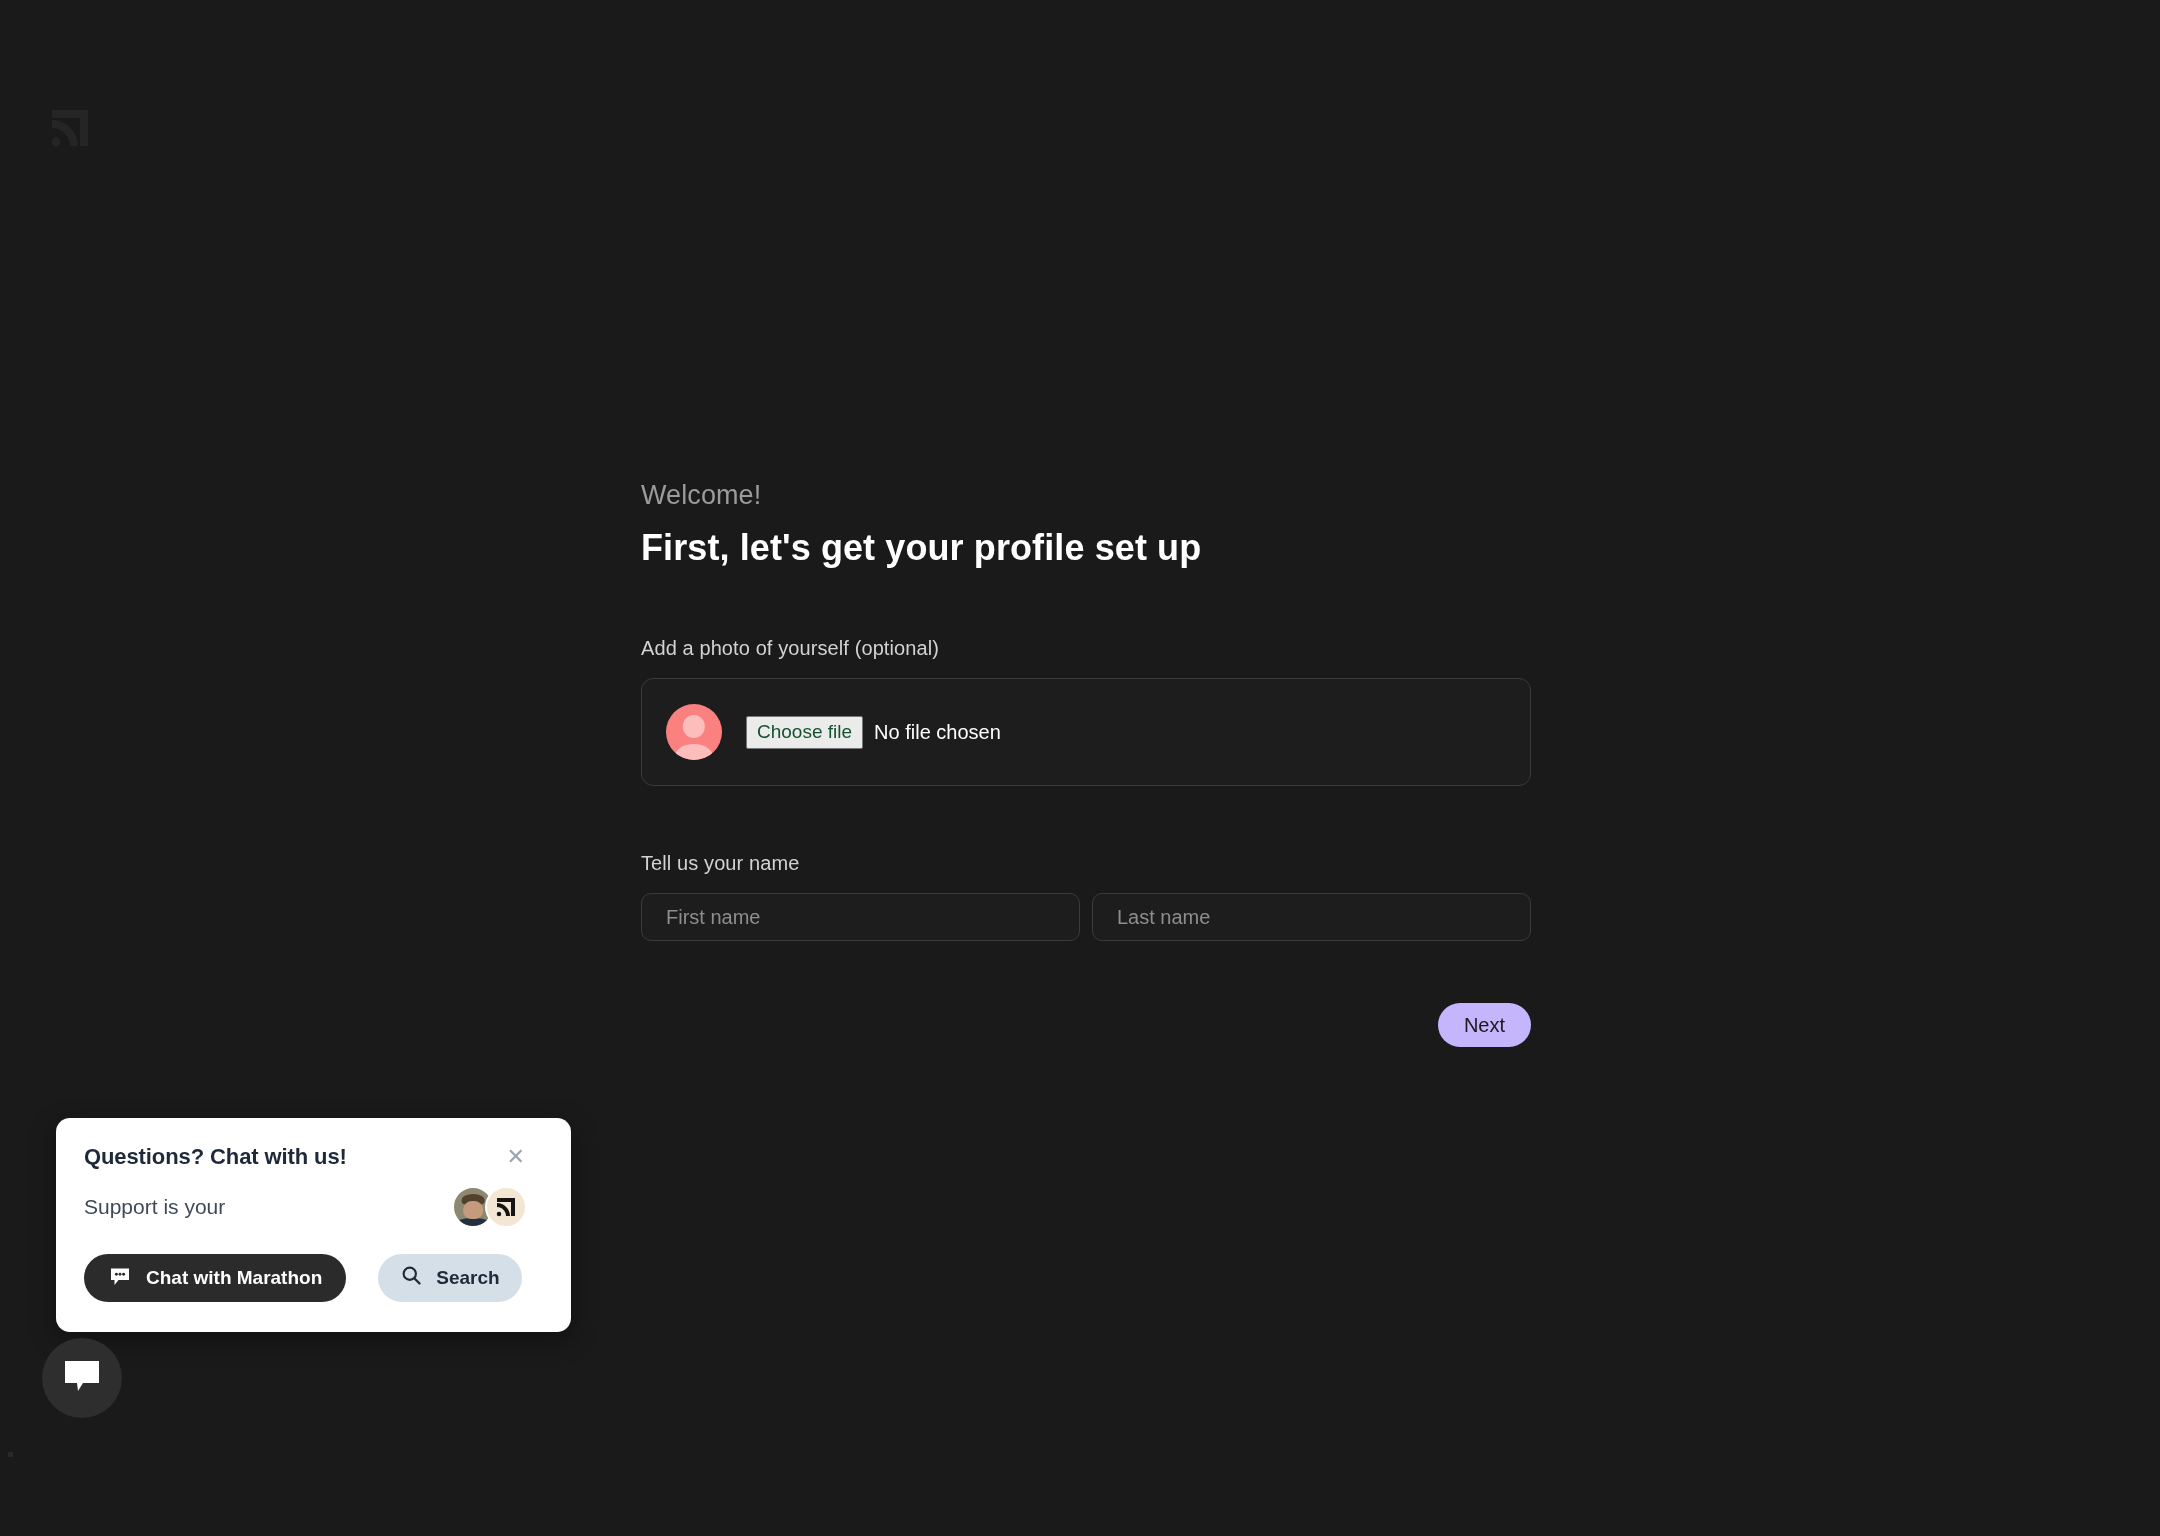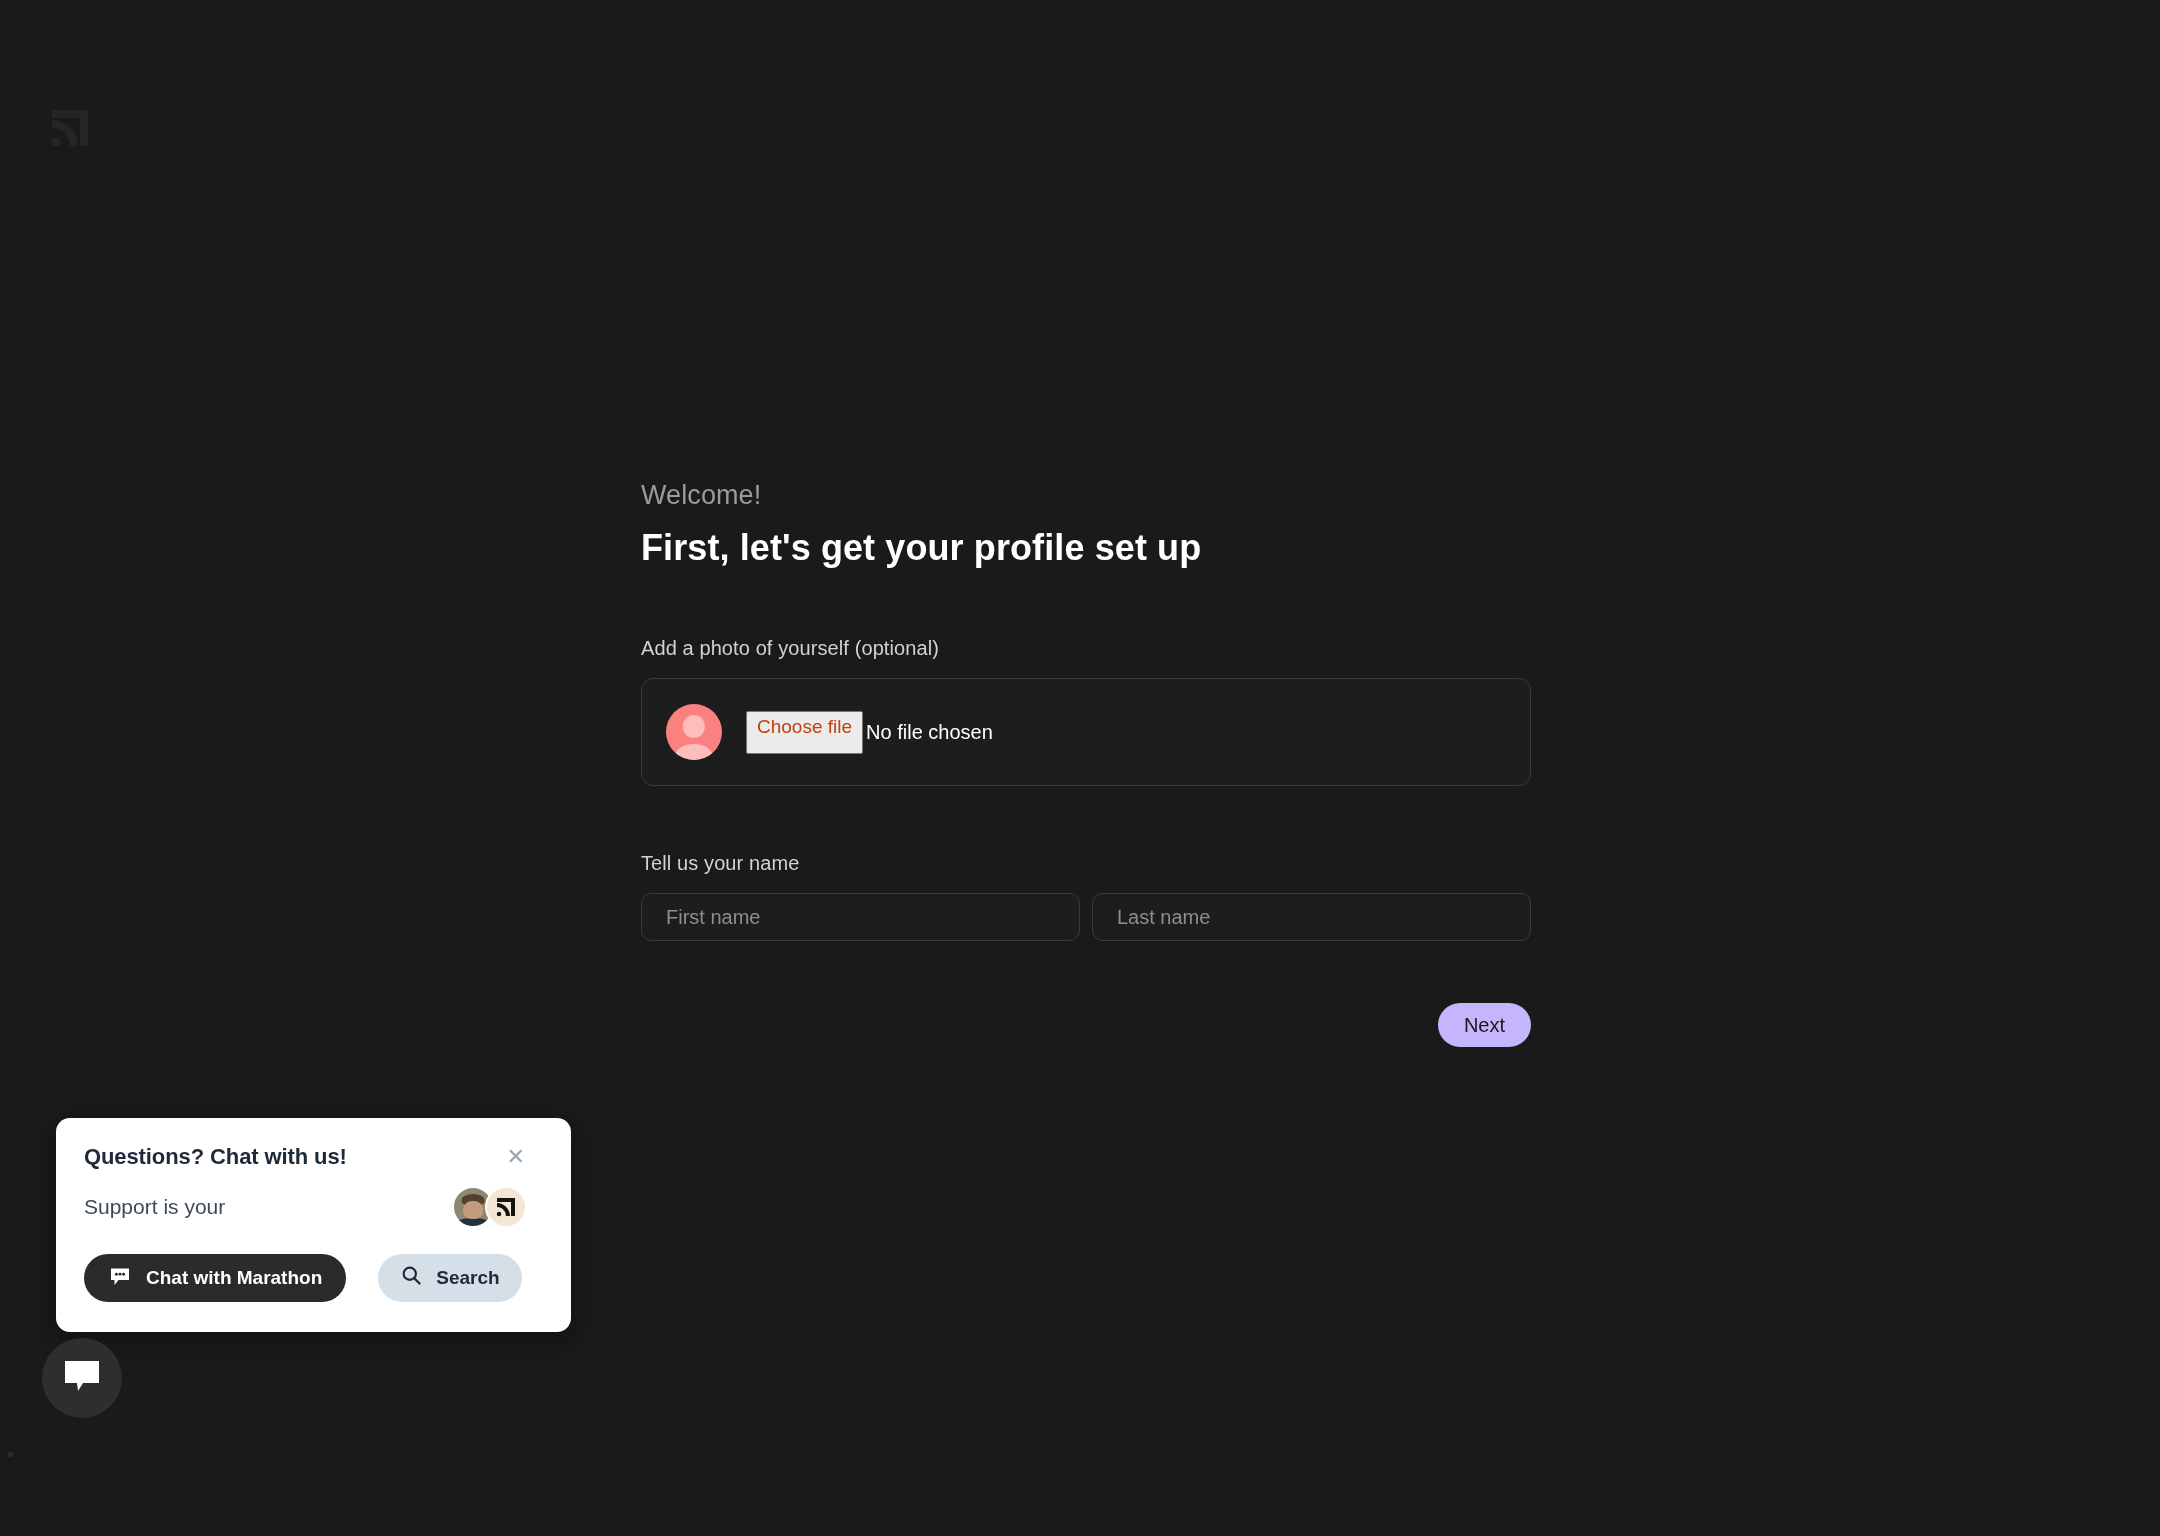--- a/index.html
+++ b/index.html
@@ -99,31 +99,31 @@
 
   .file-row {
     display: flex;
     align-items: center;
     margin-left: 24px;
   }
   .choose-file-btn {
     background: #ebebeb;
     border: 1px solid #767676;
     border-radius: 2px;
-    color: #c2410c;
+    color: #14532d;
     font-family: "Liberation Sans", sans-serif;
     font-size: 19px;
-    padding: 4px 10px 15px 10px;
+    padding: 4px 10px 5px 10px;
     line-height: 1.15;
     cursor: default;
   }
   .no-file-text {
     color: #ffffff;
     font-size: 20px;
-    margin-left: 3px;
+    margin-left: 11px;
   }
 
   .name-row {
     display: flex;
     margin-top: 18px;
     gap: 12px;
   }
   .name-input {
     flex: 1 1 0;
     height: 48px;

